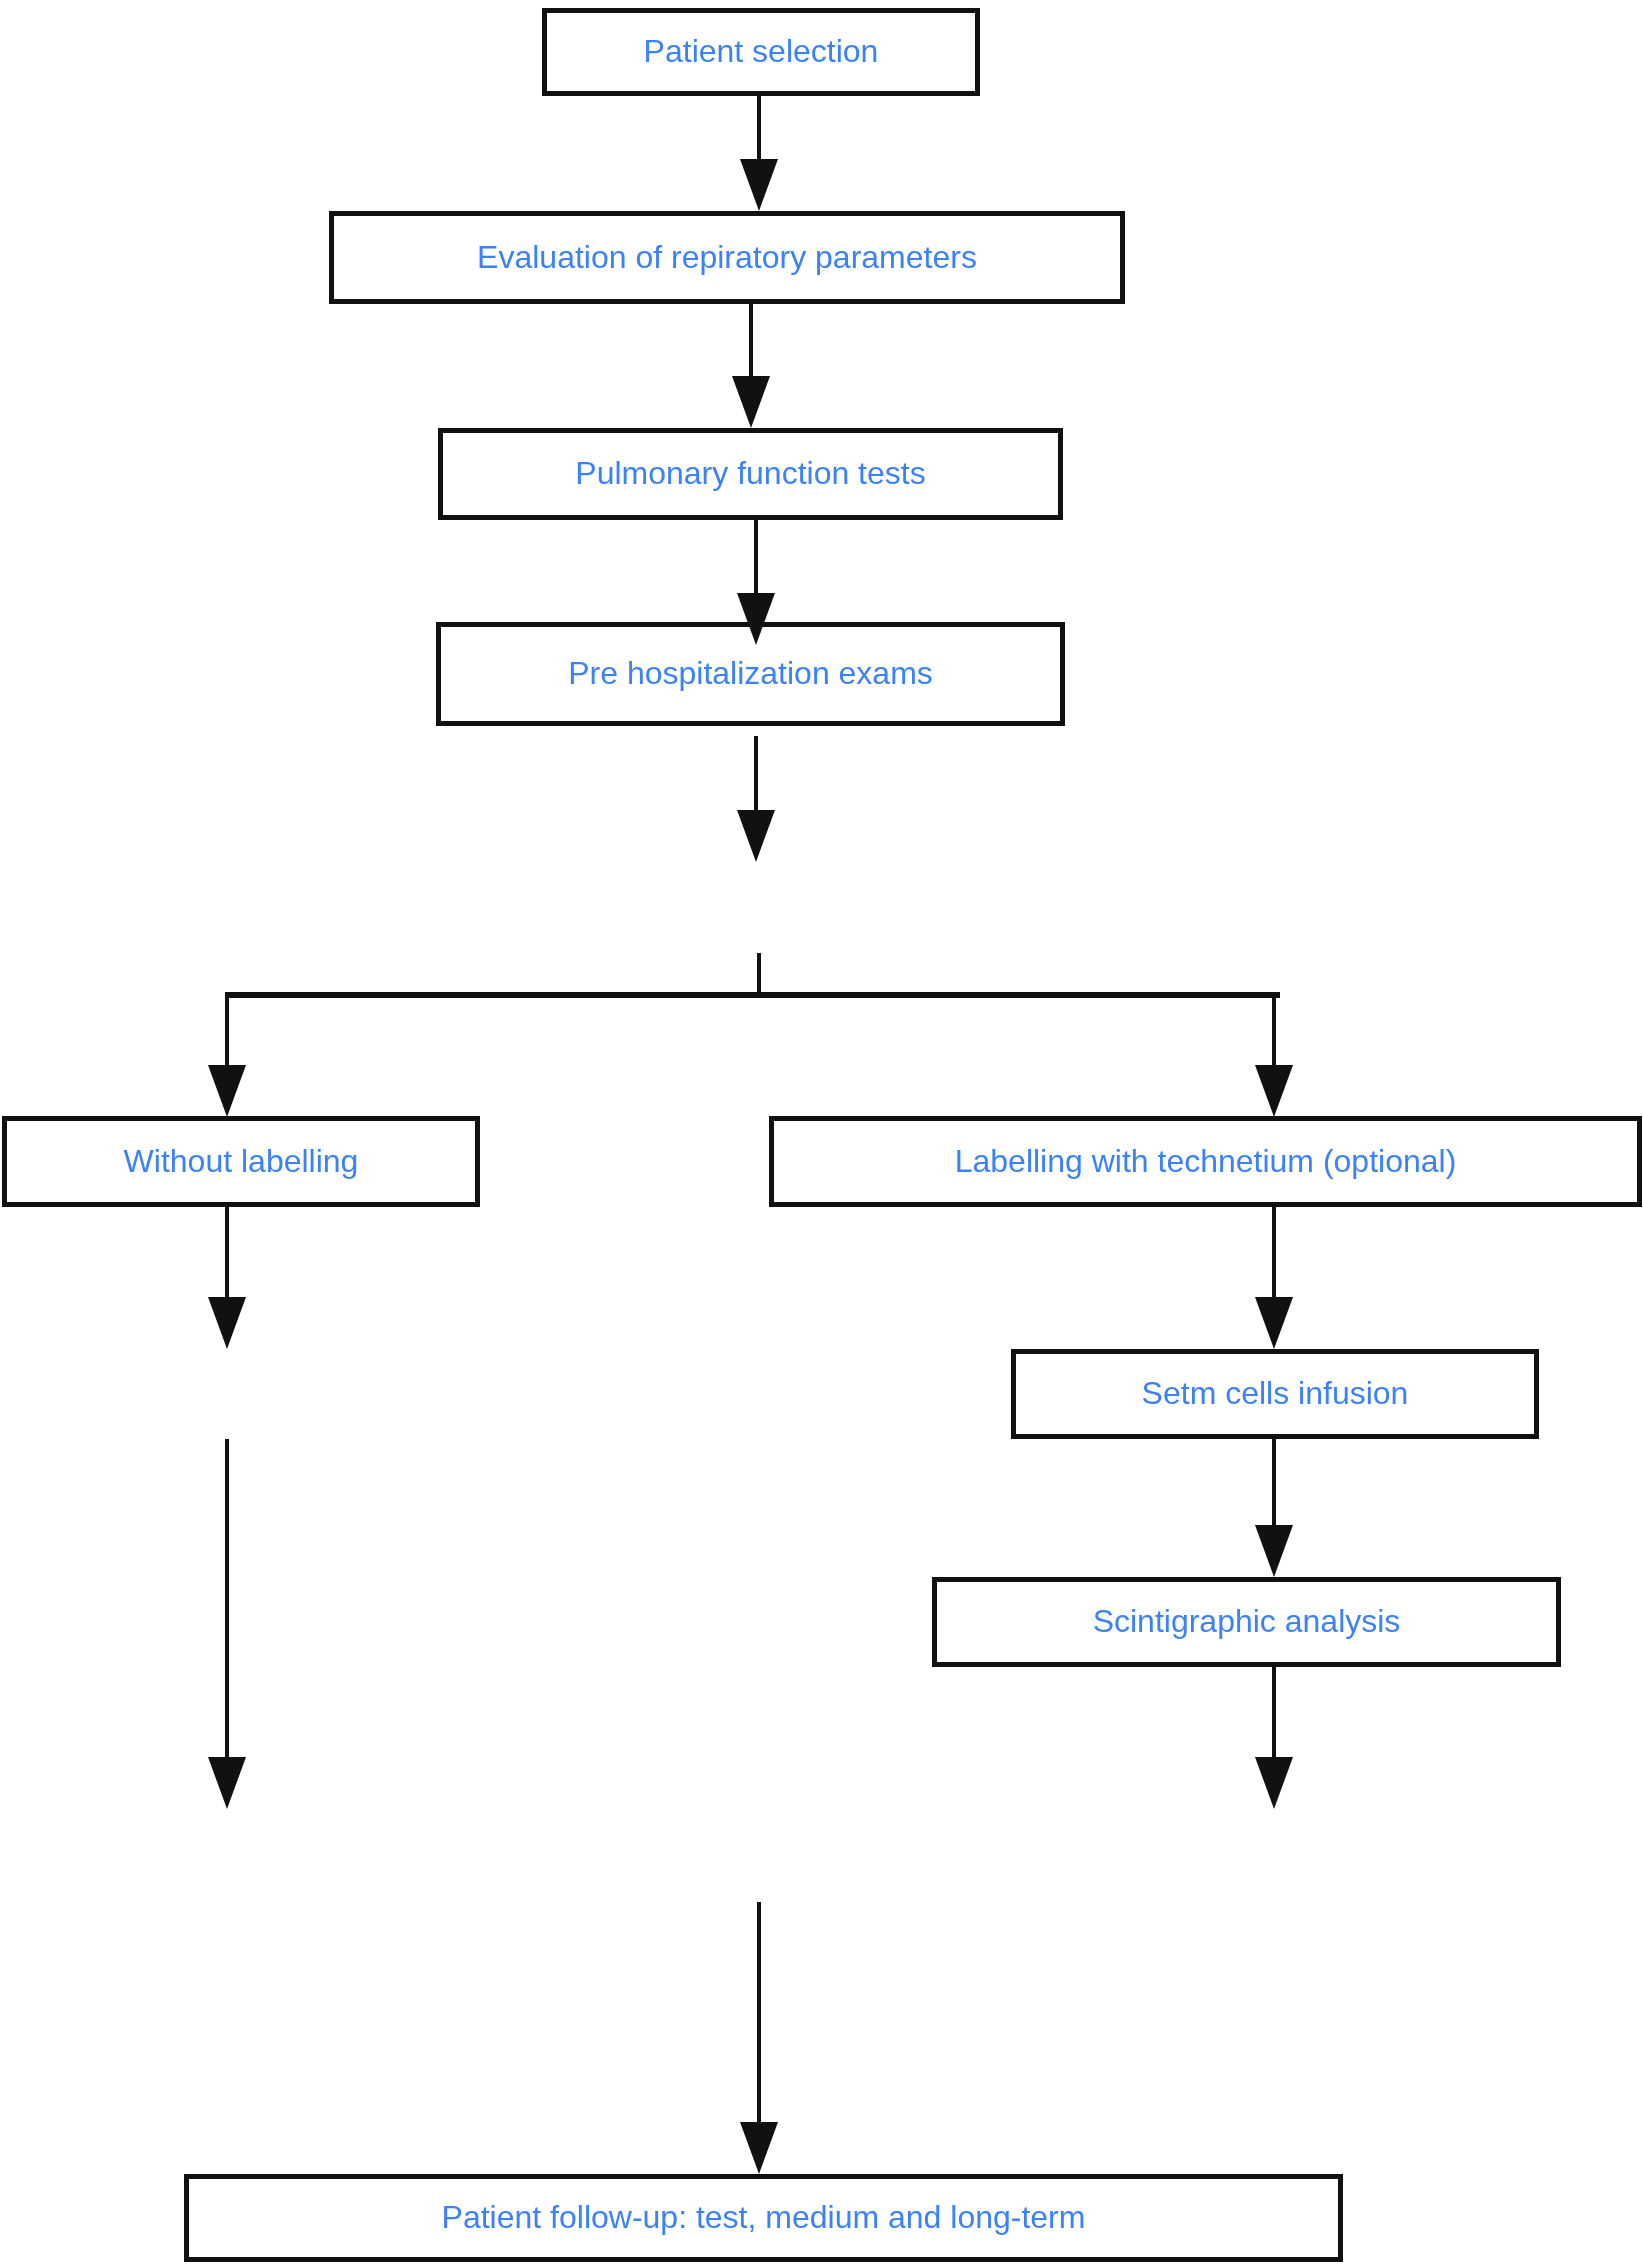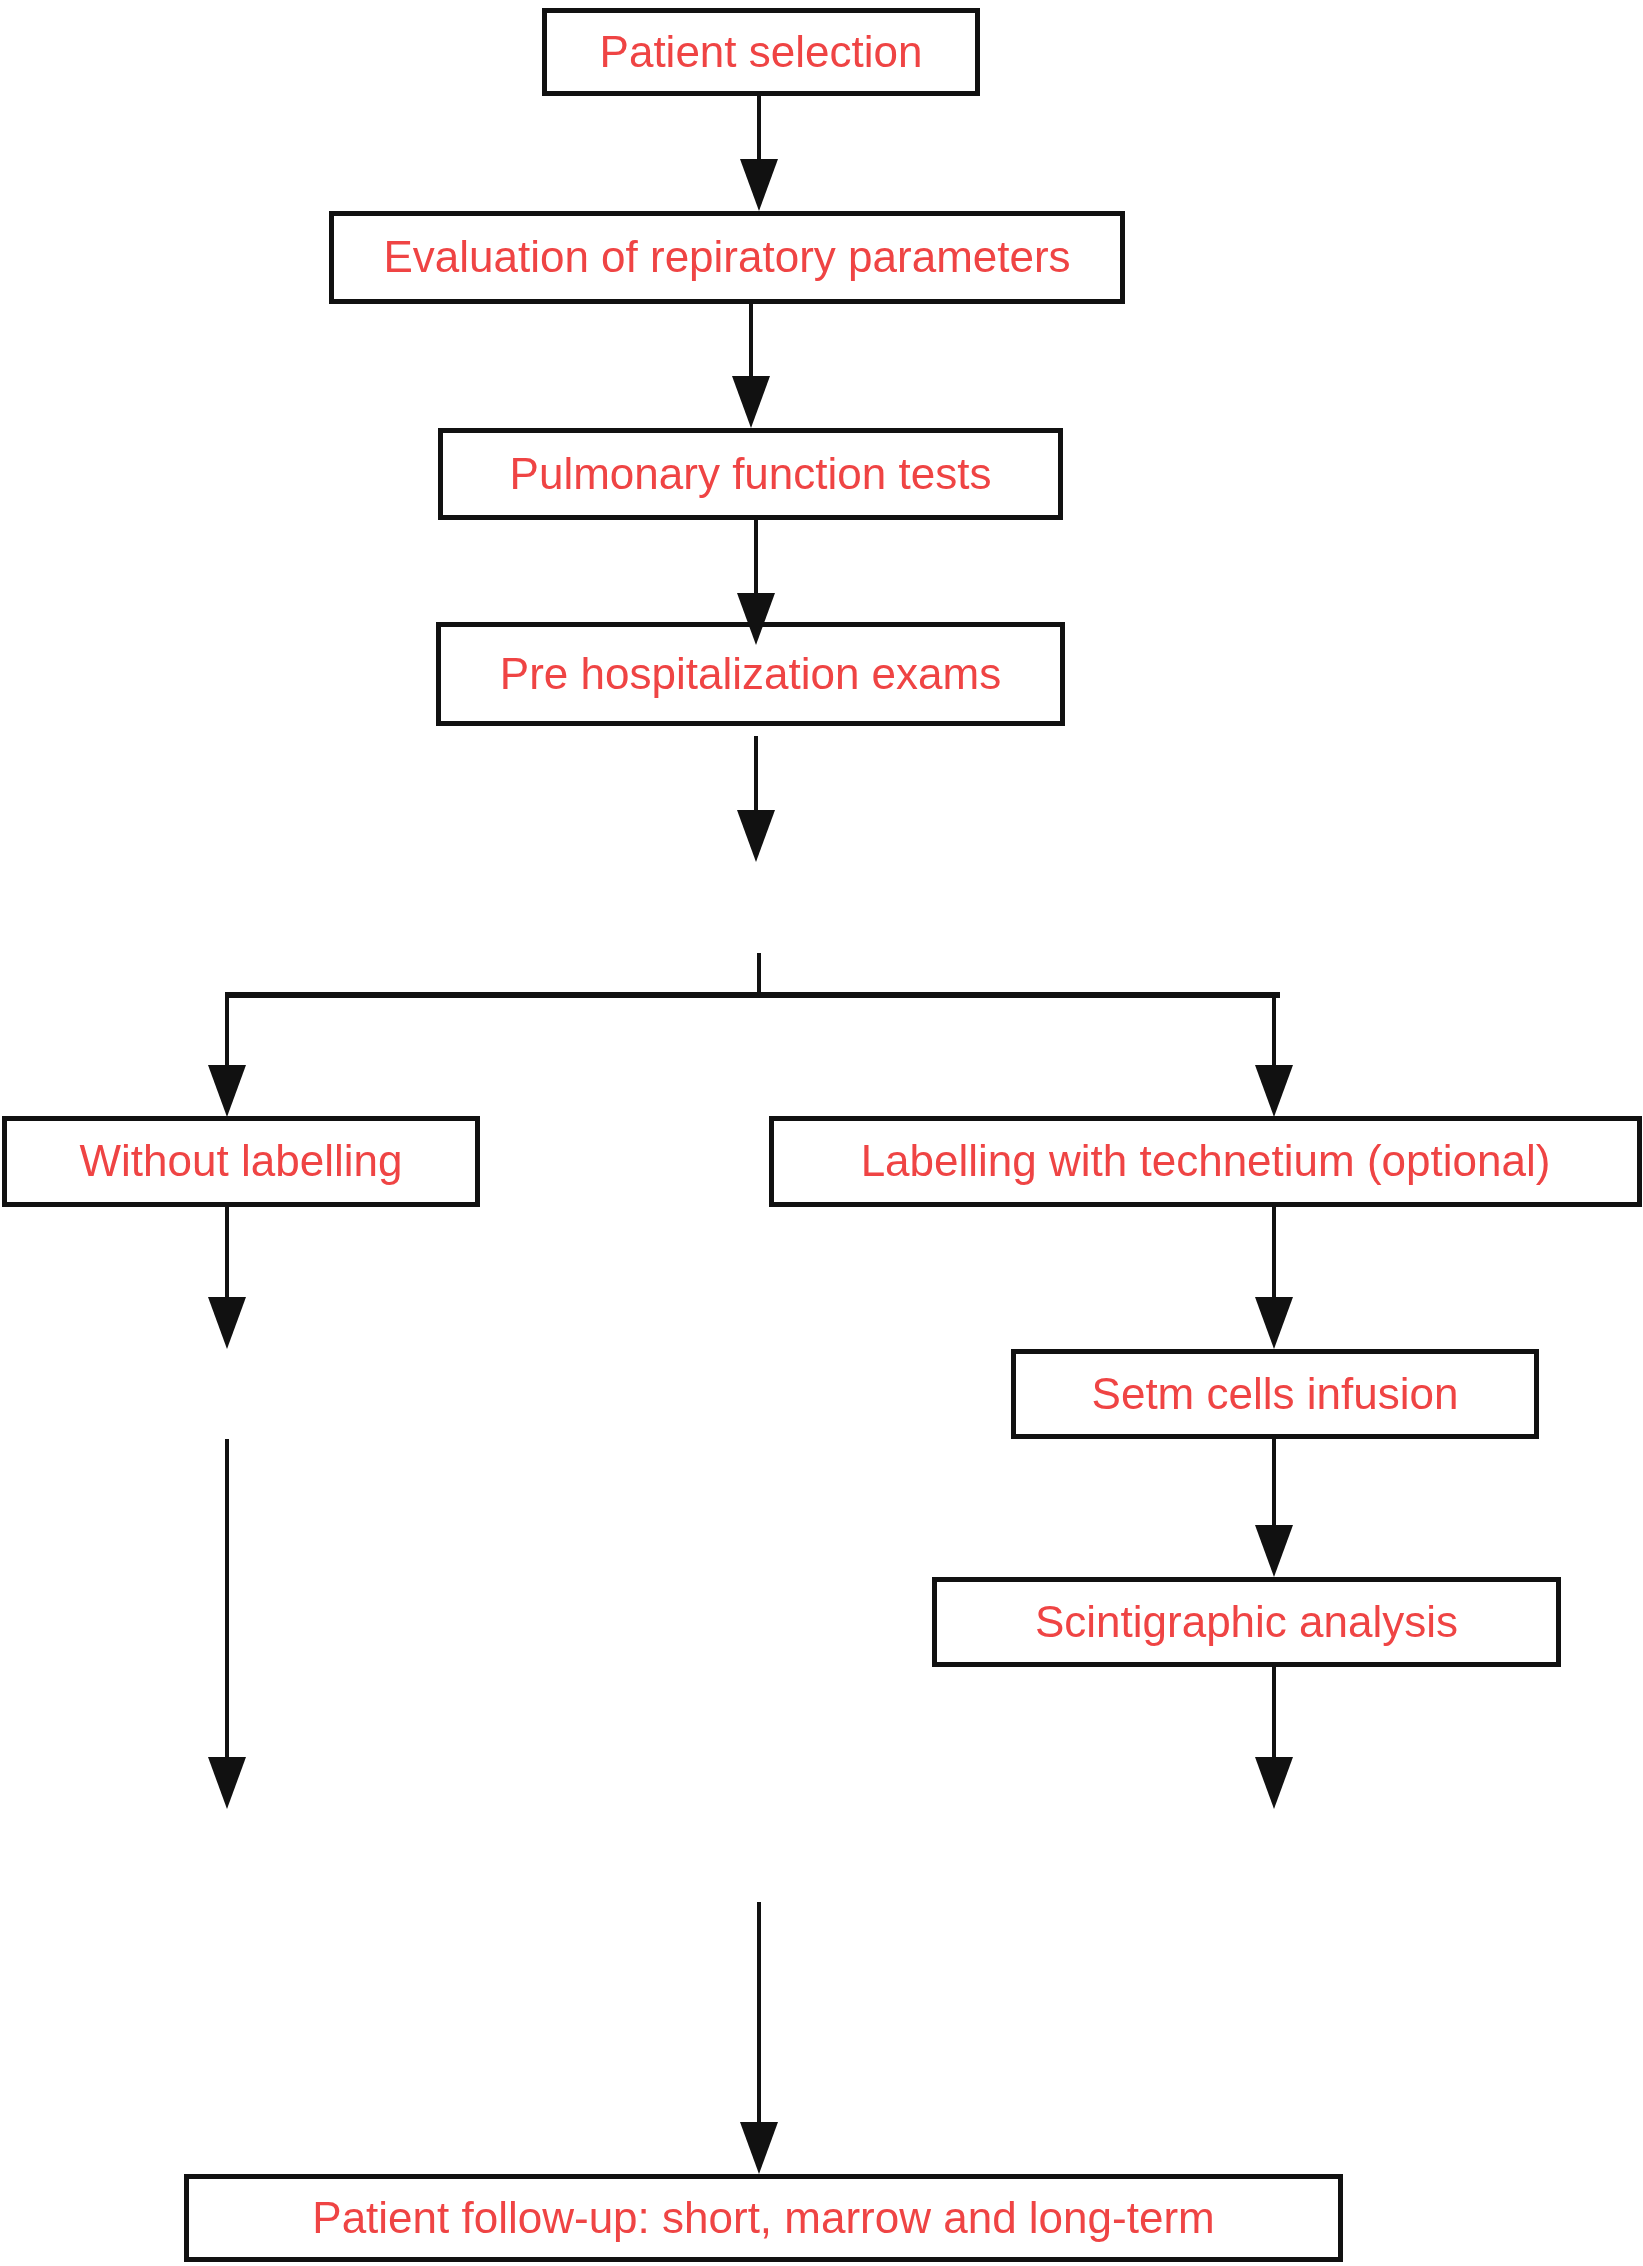--- a/index.html
+++ b/index.html
@@ -13,25 +13,25 @@
     height: 2267px;
     background: #ffffff;
     font-family: "Liberation Sans", sans-serif;
     overflow: hidden;
   }
   .node {
     position: absolute;
     box-sizing: border-box;
     border: 5px solid #111111;
     background: #ffffff;
-    color: #ef4444;
+    color: #3b82f6;
     display: flex;
     align-items: center;
     justify-content: center;
-    font-size: 44px;
+    font-size: 32px;
     line-height: 1.1;
   }
   .node .label {
     white-space: nowrap;
     text-align: center;
   }
   .vline {
     position: absolute;
     width: 4px;
     background: #111111;
@@ -84,21 +84,21 @@
   <div class="node" style="left:1011px; top:1349px; width:528px; height:90px">
     <span class="label">Setm cells infusion</span>
   </div>
 
   <div class="node" style="left:932px; top:1577px; width:629px; height:90px">
     <span class="label">Scintigraphic analysis</span>
   </div>
 
 
   <div class="node" style="left:184px; top:2174px; width:1159px; height:88px">
-    <span class="label">Patient follow-up: short, marrow and long-term</span>
+    <span class="label">Patient follow-up: test, medium and long-term</span>
   </div>
 
   <div class="vline" style="left:757px; top:96px; height:64px"></div>
   <div class="ahead" style="left:740px; top:159px"></div>
 
   <div class="vline" style="left:749px; top:303px; height:73px"></div>
   <div class="ahead" style="left:732px; top:376px"></div>
 
   <div class="vline" style="left:754px; top:519px; height:74px"></div>
   <div class="ahead" style="left:737px; top:593px"></div>

